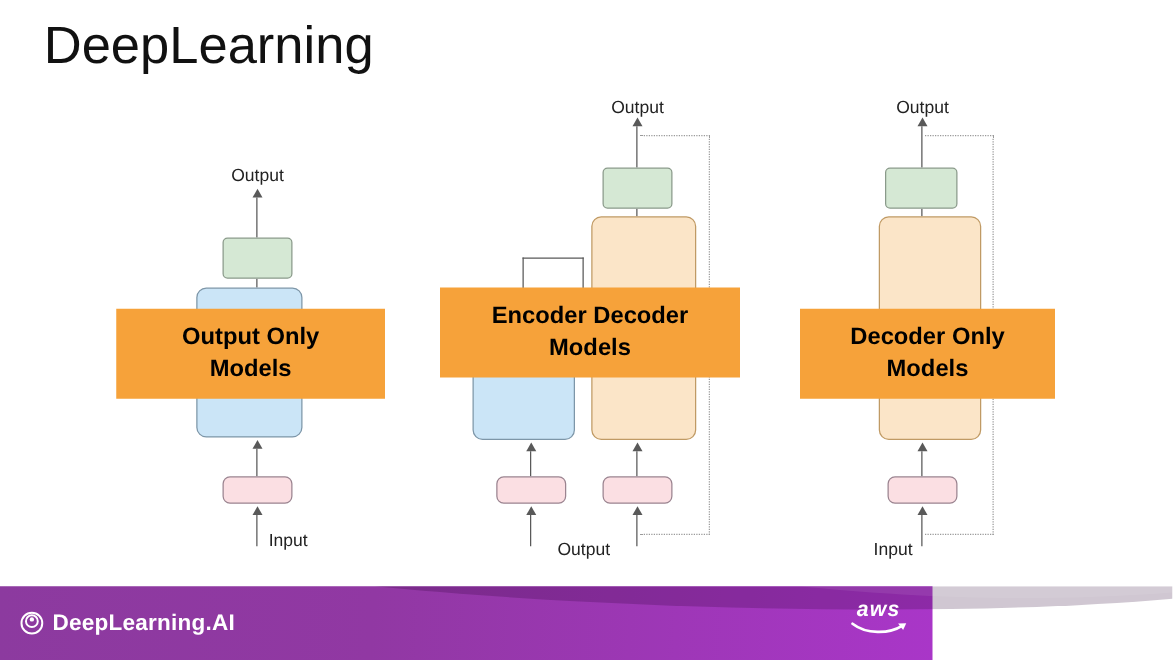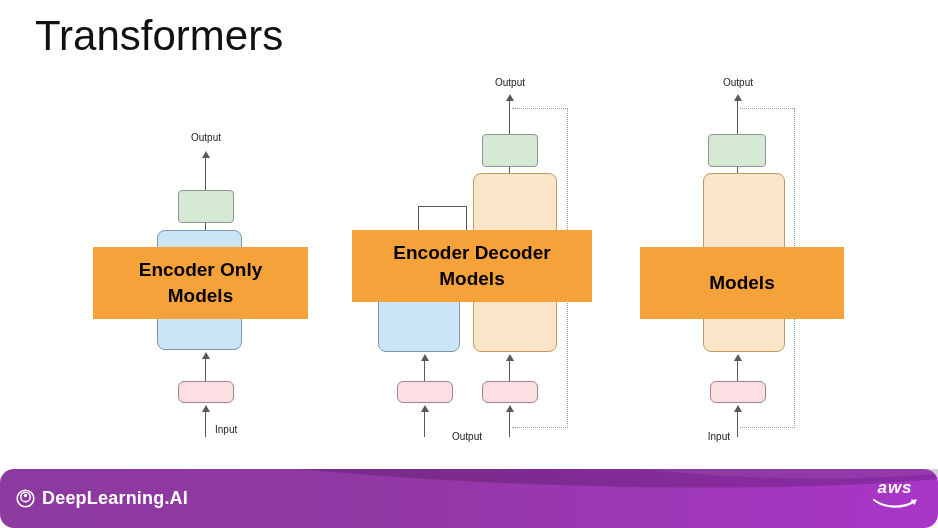--- a/index.html
+++ b/index.html
@@ -7,21 +7,21 @@
     width:938px;height:528px;position:relative;overflow:hidden;
     background:#ffffff;
     font-family:"Liberation Sans", sans-serif;
   }
   .page-title{
     position:absolute;left:35px;top:12px;
     font-size:42px;font-weight:400;color:#111;letter-spacing:0px;
   }
   .diagram{position:absolute;}
   .lbl{
-    position:absolute;font-size:10px;color:#222;white-space:nowrap;
+    position:absolute;font-size:14px;color:#222;white-space:nowrap;
   }
   .lbl.center{width:80px;text-align:center;}
   .vline{position:absolute;width:0;border-left:1.5px solid #595959;}
   .hline{position:absolute;height:0;border-top:1.5px solid #595959;}
   .ahead{
     position:absolute;width:0;height:0;
     border-left:4px solid transparent;border-right:4px solid transparent;
     border-bottom:7px solid #595959;
   }
   .dot-v{position:absolute;width:0;border-left:1.5px dotted #9a9a9a;z-index:1;}
@@ -43,49 +43,48 @@
   }
   .bracket-line{position:absolute;z-index:2;}
   .banner{
     position:absolute;height:72px;z-index:5;
     background:#f6a23a;
     display:flex;flex-direction:column;justify-content:center;align-items:center;
     font-weight:700;font-size:19px;line-height:26px;color:#000;
     text-align:center;
   }
   .footer{
-    position:absolute;left:0;bottom:0;width:938px;height:59px;
+    position:absolute;left:0;bottom:0;width:746px;height:59px;
     background:linear-gradient(93deg,#8c3a9f 0%,#9138a3 40%,#a936c8 100%);
-    border-radius:14px;
   }
   .footer .swoosh{position:absolute;left:0;top:0;}
   .brand{
     position:absolute;left:15px;top:0;height:59px;
     display:flex;align-items:center;gap:6px;color:#fff;
     font-size:18px;font-weight:600;letter-spacing:0.2px;
   }
   .aws{
     position:absolute;right:20px;top:11px;width:46px;text-align:center;color:#fff;font-style:italic;
   }
   .aws .aws-txt{font-size:17px;font-weight:700;letter-spacing:1px;line-height:16px;}
 </style>
 </head>
 <body>
 
-<div class="page-title">Transformers</div>
+<div class="page-title">DeepLearning</div>
 
 <div class="diagram" style="left:93px;top:130px;width:215px;height:322px">
   <div class="lbl center" style="left:73px;top:2px">Output</div>
   <div class="ahead" style="left:109px;top:21px"></div>
   <div class="vline" style="left:112px;top:28px;height:32px"></div>
   <div class="box green" style="left:85px;top:60px"></div>
   <div class="vline" style="left:112px;top:93px;height:7px"></div>
   <div class="box blue" style="left:64px;top:100px;width:85px;height:120px"></div>
   <div class="banner" style="left:0;top:117px;width:215px">
-    <div>Encoder Only</div>
+    <div>Output Only</div>
     <div>Models</div>
   </div>
   <div class="ahead" style="left:109px;top:222px"></div>
   <div class="vline" style="left:112px;top:229px;height:22px"></div>
   <div class="box pink" style="left:85px;top:251px"></div>
   <div class="ahead" style="left:109px;top:275px"></div>
   <div class="vline" style="left:112px;top:282px;height:25px"></div>
   <div class="lbl" style="left:122px;top:294px">Input</div>
 </div>
 
@@ -124,20 +123,21 @@
   <div class="lbl center" style="left:70px;top:2px">Output</div>
   <div class="ahead" style="left:106px;top:19px"></div>
   <div class="vline" style="left:109px;top:26px;height:33px"></div>
   <div class="dot-h" style="left:112px;top:33px;width:55px"></div>
   <div class="dot-v" style="left:166px;top:33px;height:320px"></div>
   <div class="dot-h" style="left:112px;top:352px;width:55px"></div>
   <div class="box green" style="left:80px;top:59px;width:58px"></div>
   <div class="vline" style="left:109px;top:92px;height:6px"></div>
   <div class="box peach" style="left:75px;top:98px;width:82px;height:179px"></div>
   <div class="banner" style="left:12px;top:172px;width:204px">
+    <div>Decoder Only</div>
     <div>Models</div>
   </div>
   <div class="ahead" style="left:106px;top:279px"></div>
   <div class="vline" style="left:109px;top:286px;height:20px"></div>
   <div class="box pink" style="left:82px;top:306px"></div>
   <div class="ahead" style="left:106px;top:330px"></div>
   <div class="vline" style="left:109px;top:337px;height:25px"></div>
   <div class="lbl" style="left:30px;top:356px;width:72px;text-align:right">Input</div>
 </div>
 

